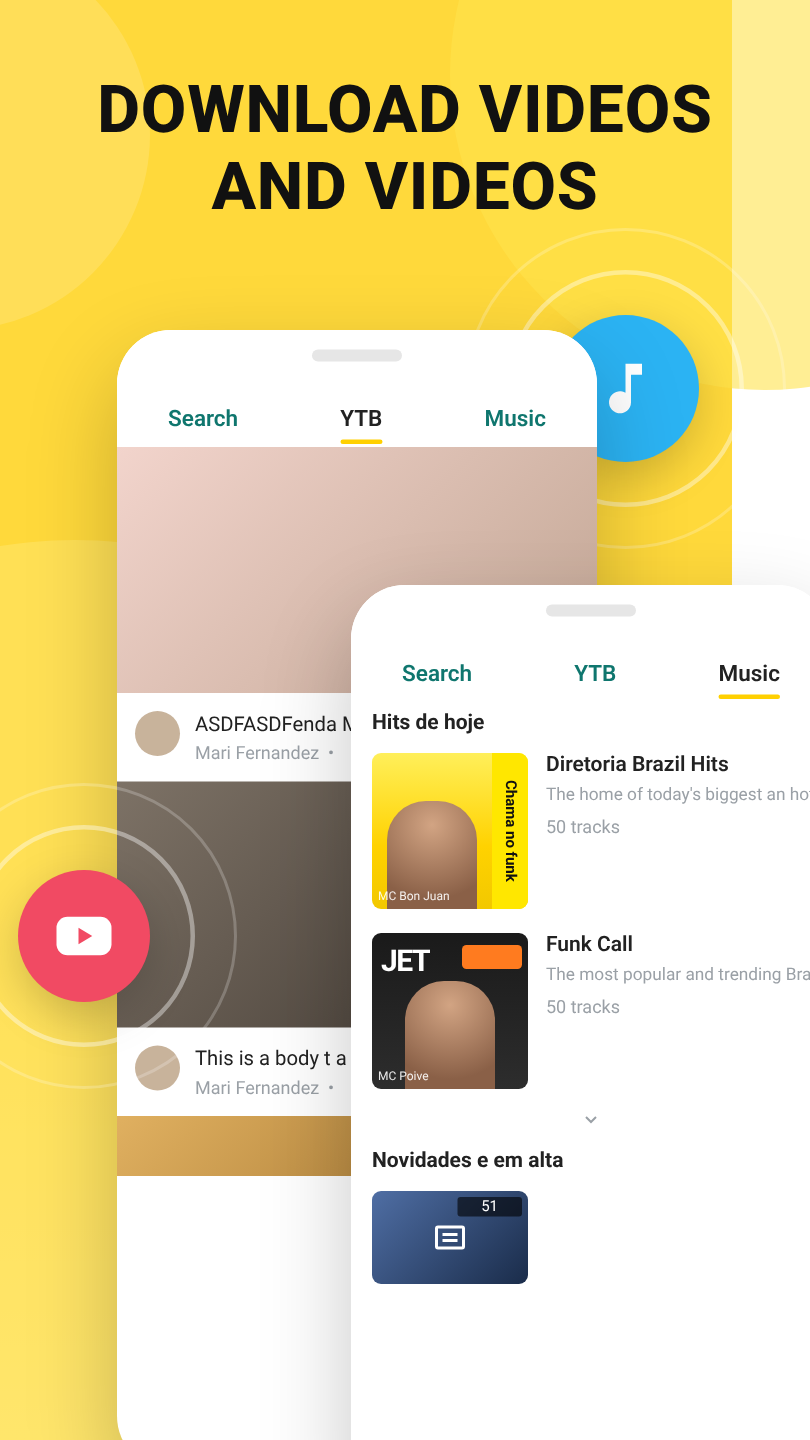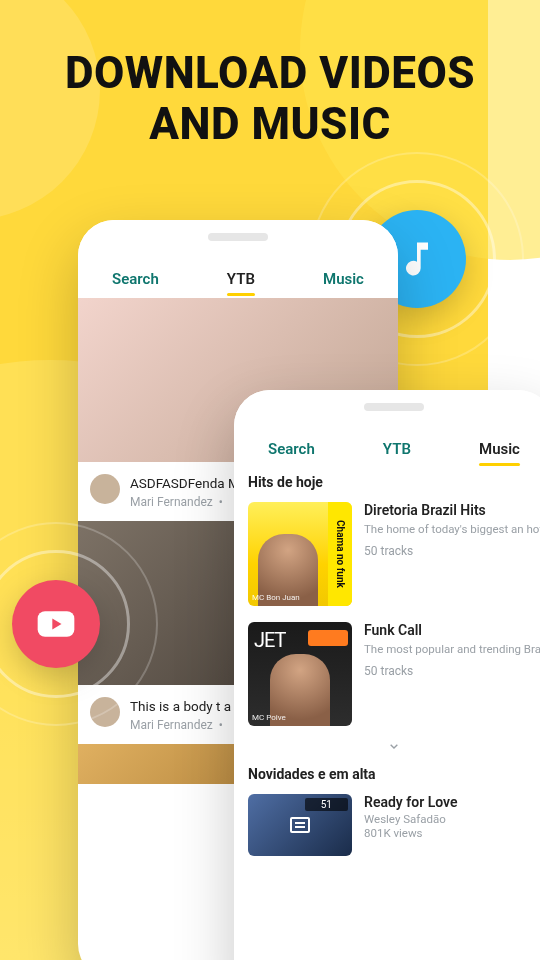--- a/index.html
+++ b/index.html
@@ -47,21 +47,21 @@
 
 
 .section-title{font-size:14px;font-weight:700;color:#222;padding:6px 14px 8px}
 .mrow{display:flex;gap:12px;padding:4px 14px 12px}
 .cover{width:104px;height:104px;border-radius:6px;flex:0 0 104px;display:flex;align-items:flex-end;justify-content:flex-end;position:relative;overflow:hidden}
 .cover .name{position:absolute;bottom:4px;left:4px;right:4px;font-size:8px;color:rgba(255,255,255,.9);text-align:left}
 .cover.funk{background:linear-gradient(180deg,#ffef5a 0%,#ffd200 60%,#f2c800 100%)}
 .cover.funk .side{position:absolute;right:0;top:0;bottom:0;width:24px;background:#ffe700;display:flex;align-items:center;justify-content:center}
 .cover.funk .side span{writing-mode:vertical-rl;font-size:10px;font-weight:700;color:#111}
 .cover.jet{background:linear-gradient(180deg,#1a1a1a 0%,#2d2d2d 100%)}
-.cover.jet .jet{position:absolute;top:6px;left:6px;font-size:20px;font-weight:400;color:#fff;letter-spacing:-1px}
+.cover.jet .jet{position:absolute;top:6px;left:6px;font-size:20px;font-weight:700;color:#fff;letter-spacing:-1px}
 .cover.jet .fire{position:absolute;top:8px;right:4px;width:40px;height:16px;background:#ff7b1f;border-radius:3px}
 .cover .body{position:absolute;bottom:-8px;left:10px;width:60px;height:80px;background:radial-gradient(circle at 50% 20%,#d2a483,#8a6047 70%);border-radius:26px 26px 0 0}
 .minfo{flex:1;min-width:0}
 .mtitle{font-size:14px;font-weight:600;color:#222;margin-bottom:4px}
 .mdesc{font-size:11.5px;color:#9aa0a6;line-height:1.35;margin-bottom:6px;white-space:nowrap;overflow:hidden}
 .mcount{font-size:12px;color:#9aa0a6}
 .chev{display:flex;justify-content:center;padding:0 0 6px;color:#9aa0a6}
 
 
 .vrow{display:flex;gap:12px;padding:4px 14px 12px}
@@ -76,21 +76,21 @@
 </head>
 <body>
 
 <div class="stage">
   <div class="blob b1"></div>
   <div class="blob b2"></div>
   <div class="blob b3"></div>
 
   <div class="headline">
     <span>DOWNLOAD VIDEOS</span>
-    <span>AND MUSIC</span>
+    <span>AND VIDEOS</span>
   </div>
 
   <div class="float-btn fb-music">
     <div class="ring"></div>
     <div class="ring2"></div>
     <svg viewBox="0 0 24 24">
         <path d="M12 3v10.55A4 4 0 1 0 14 17V7h4V3h-6z"></path>
       </svg>
   </div>
 
@@ -181,21 +181,16 @@
           </svg>
       </div>
 
       <div class="section-title">Novidades e em alta</div>
 
       <div class="vrow">
         <div class="vthumb">
           <div class="dur">51</div>
           <div class="pl"></div>
         </div>
-        <div class="minfo">
-          <div class="vtitle">Ready for Love</div>
-          <div class="vmeta">Wesley Safadão</div>
-          <div class="vmeta">801K views</div>
-        </div>
       </div>
     </div>
   </div>
 </div>
 
 </body></html>

